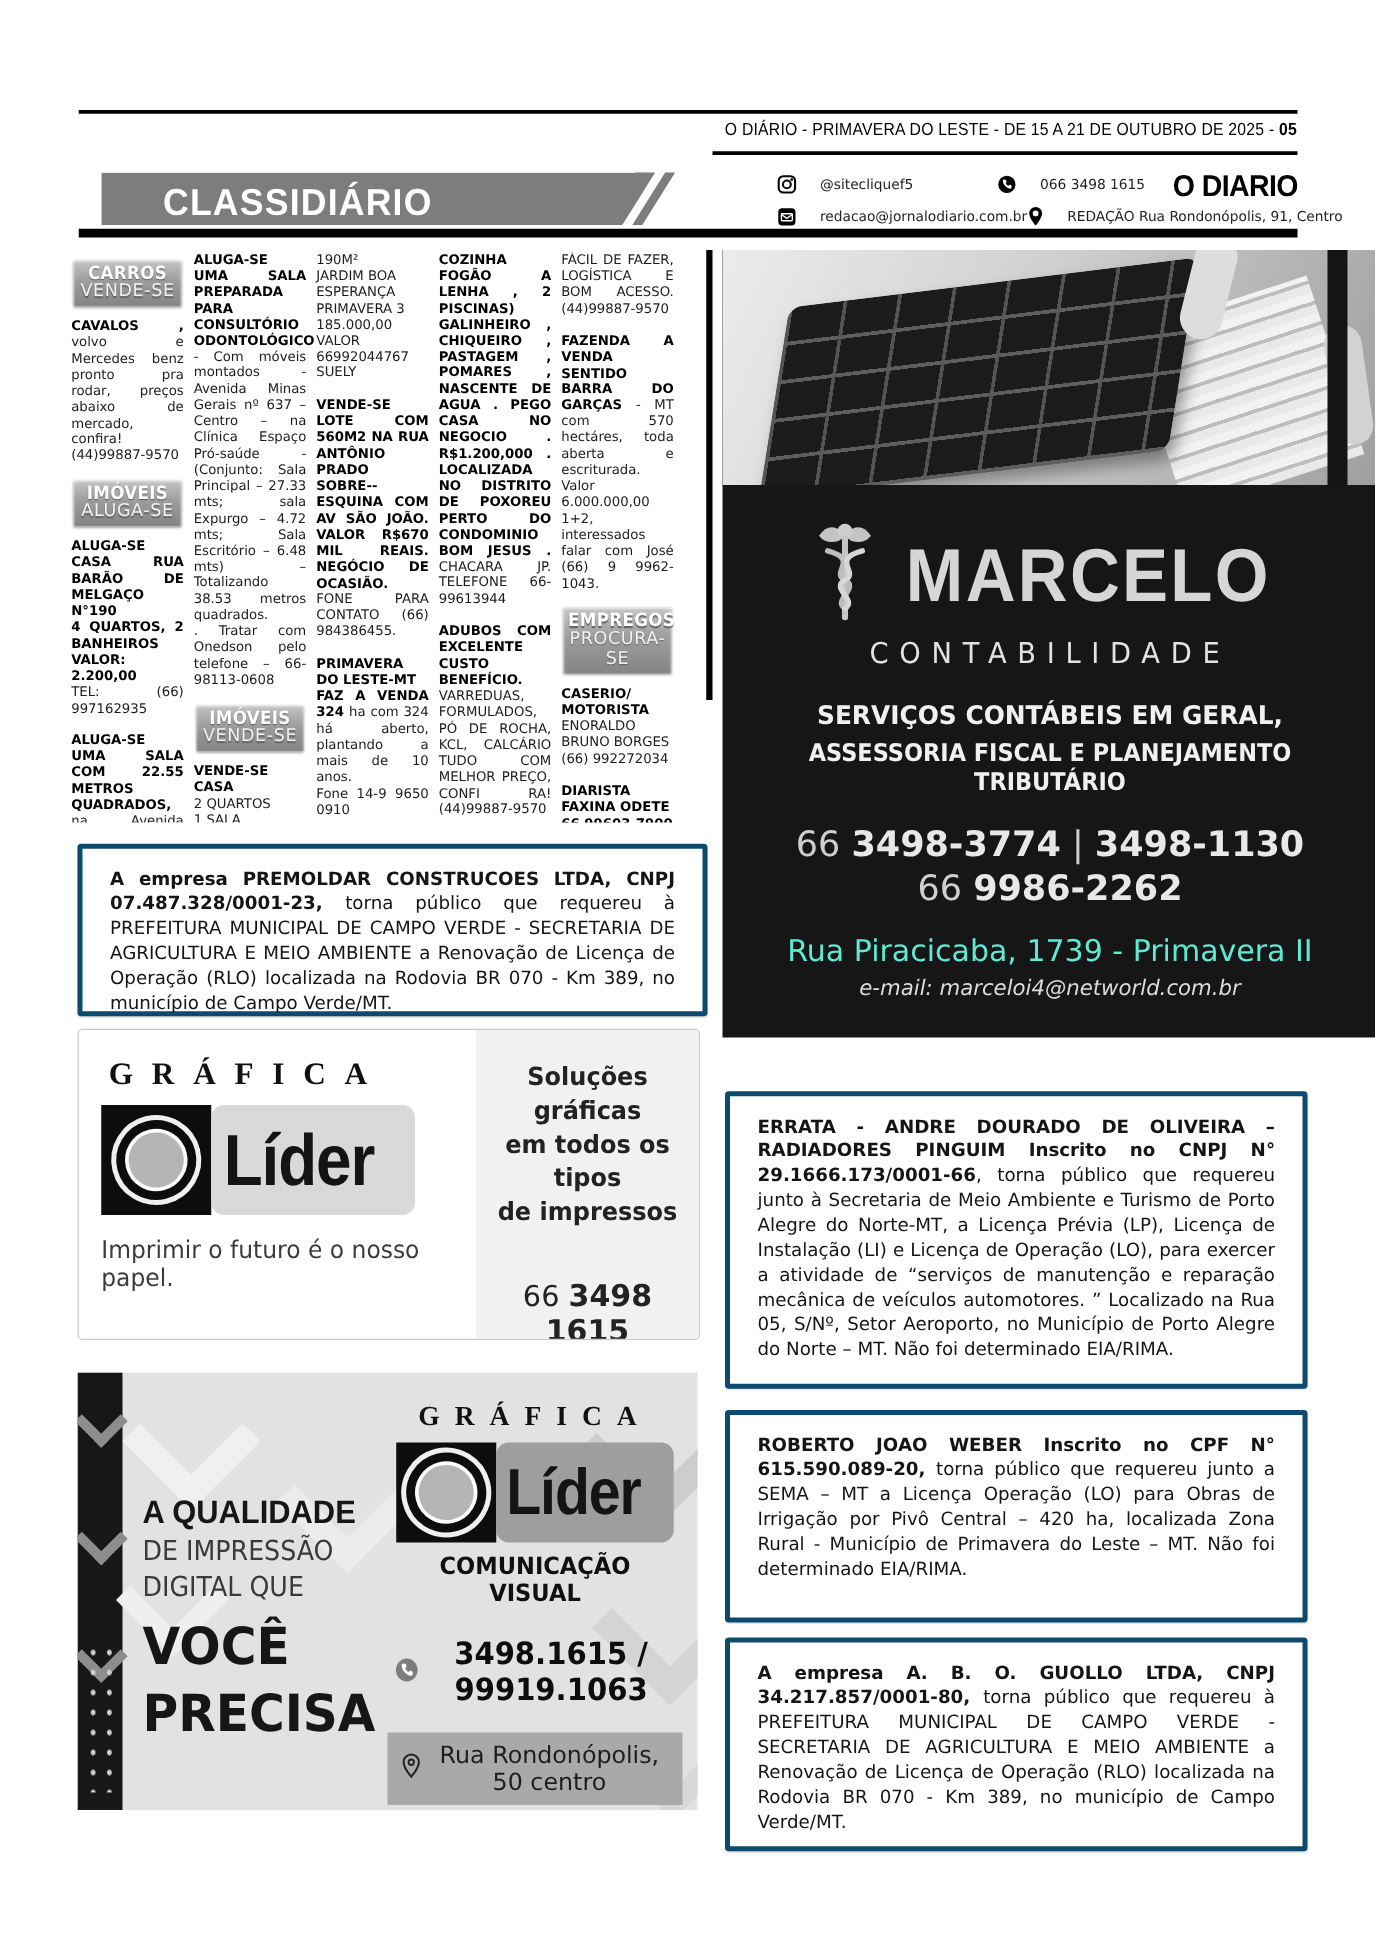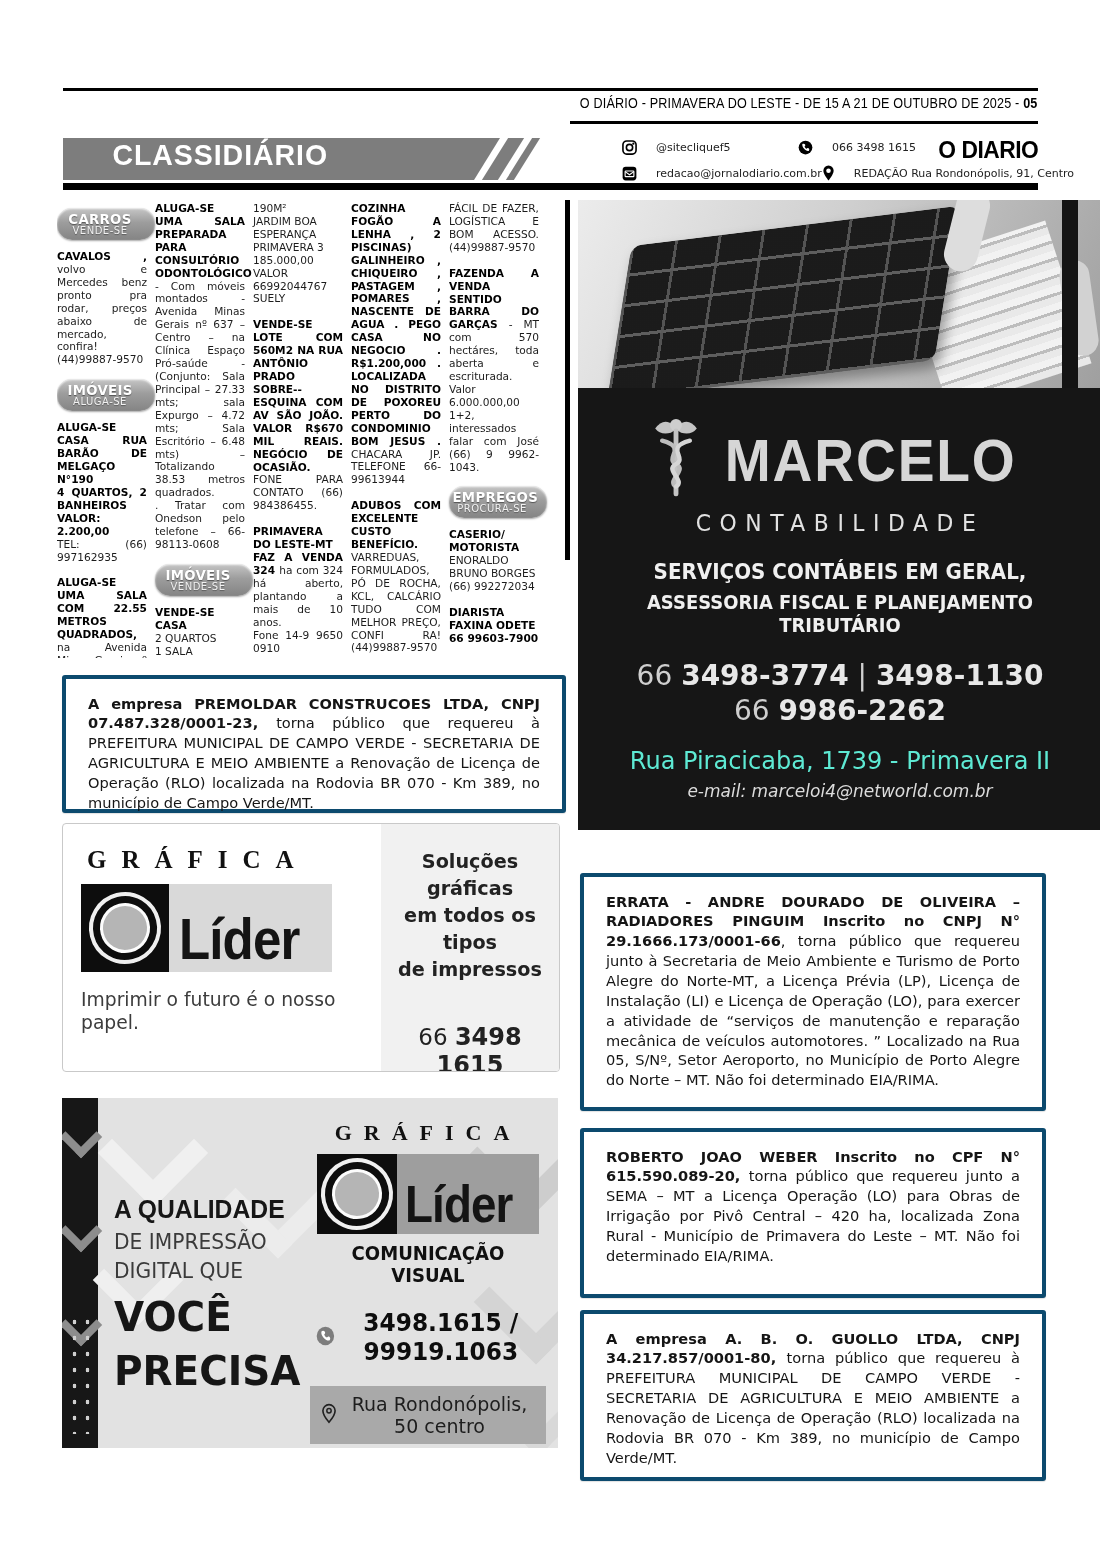--- a/index.html
+++ b/index.html
@@ -9,49 +9,49 @@
 
   
   .top-rule{position:absolute;left:63px;top:88px;width:975px;height:3px;background:#000;}
   .dateline{position:absolute;right:62px;top:95px;font-family:"Liberation Sans",sans-serif;
             font-size:14px;letter-spacing:.2px;transform:scaleX(.9);transform-origin:right center;
             white-space:nowrap;color:#000;}
   .dateline b{font-weight:800;}
   .sub-rule{position:absolute;left:570px;top:121px;width:468px;height:3px;background:#000;}
 
   .banner{position:absolute;left:63px;top:138px;height:42px;}
-  .banner-main{position:absolute;left:0;top:0;width:437px;height:42px;background:#7d7d7d;
+  .banner-main{position:absolute;left:18px;top:0;width:437px;height:42px;background:#7d7d7d;
                clip-path:polygon(0 0,100% 0,calc(100% - 26px) 100%,0 100%);
-               display:flex;align-items:flex-start;}
+               display:flex;align-items:flex-end;}
   .banner-text{color:#fff;font-weight:800;font-size:30px;letter-spacing:1px;padding-left:52px;
                transform:scaleX(.95);transform-origin:left center;font-family:"Liberation Sans",sans-serif;}
   .stripe{position:absolute;top:0;height:42px;background:#7d7d7d;transform:skewX(-32deg);}
   .stripe.s1{left:432px;width:16px;}
   .stripe.s2{left:456px;width:8px;}
 
   .contacts{position:absolute;left:622px;top:134px;width:320px;font-size:11px;color:#222;}
   .c-row{display:flex;align-items:center;height:26px;}
   .c-item{display:inline-flex;align-items:center;gap:19px;white-space:nowrap;}
   .c-item svg{display:block;}
   .c-gap{width:26px;}
   .c-item.second{margin-left:auto;}
   .paper-logo{position:absolute;right:62px;top:136px;font-family:"Liberation Sans",sans-serif;
               font-weight:800;font-size:24px;letter-spacing:-.5px;transform:scaleX(.95);
               transform-origin:right center;color:#000;}
   .thick-rule{position:absolute;left:63px;top:183px;width:975px;height:7px;background:#000;}
 
   
   .classifieds{position:absolute;left:57px;top:202px;width:492px;height:456px;display:flex;gap:8px;overflow:hidden;}
   .ccol{width:90px;flex:none;}
-  .badge{width:86px;margin:6px auto 10px auto;border-radius:15px;text-align:center;padding:3px 12px 4px 0;
+  .badge{width:86px;margin:6px auto 10px auto;border-radius:2px;text-align:center;padding:3px 0 4px 0;
          background:linear-gradient(180deg,#c6c6c6 0%,#9d9d9d 45%,#848484 100%);
          box-shadow:inset 0 1px 2px rgba(255,255,255,.8),0 1px 2px rgba(0,0,0,.35);}
   .badge .bt{display:block;color:#fff;font-weight:800;font-size:14.5px;letter-spacing:.3px;
              text-shadow:0 1px 1px rgba(0,0,0,.45);transform:scaleX(.92);}
-  .badge .bs{display:block;color:#f2f2f2;font-size:10px;letter-spacing:.5px;margin-top:-2px;
+  .badge .bs{display:block;color:#f2f2f2;font-size:14px;letter-spacing:.5px;margin-top:-2px;
              text-shadow:0 1px 1px rgba(0,0,0,.35);}
   .cad{font-size:10.6px;line-height:1.22;text-align:justify;white-space:pre-line;margin:0 0 13px 0;color:#1c1c1c;}
   .cad .b{color:#000;}
 
   .vbar{position:absolute;left:565px;top:200px;width:5px;height:360px;background:#000;}
 
   
   .marcelo{position:absolute;left:578px;top:200px;width:524px;height:630px;background:#161616;overflow:hidden;}
   .m-photo{position:relative;width:100%;height:188px;background:linear-gradient(115deg,#ececec 0%,#cfcfcf 45%,#9f9f9f 100%);overflow:hidden;}
   .m-paper{position:absolute;right:30px;top:40px;width:150px;height:150px;transform:rotate(-18deg);
@@ -93,21 +93,21 @@
   .g1{position:absolute;left:62px;top:823px;width:496px;height:247px;border:1px solid #c9c9c9;
       border-radius:4px;background:#fff;display:flex;overflow:hidden;}
   .g1-left{width:300px;flex:none;padding:22px 0 0 18px;}
   .brand{font-family:"Liberation Serif",serif;font-weight:700;color:#111;}
   .g1 .brand{font-size:25px;letter-spacing:15px;margin-left:6px;}
   .lider-row{display:flex;margin-top:10px;}
   .lider-box{width:88px;height:88px;background:#0d0d0d;flex:none;display:flex;align-items:center;justify-content:center;}
   .lider-ring{width:64px;height:64px;border-radius:50%;border:4px solid #efefef;
               display:flex;align-items:center;justify-content:center;transform:rotate(-14deg);}
   .lider-core{width:44px;height:44px;border-radius:50%;background:#b5b5b5;border:3px solid #fcfcfc;}
-  .lider-panel{height:88px;display:flex;align-items:flex-end;padding:0 16px 0 10px;background:#d9d9d9;}
+  .lider-panel{height:88px;display:flex;align-items:center;padding:0 16px 0 10px;background:#d9d9d9;border-radius:10px;}
   .lider-word{font-family:"Liberation Sans",sans-serif;font-weight:800;font-size:58px;color:#141414;
               letter-spacing:-1px;transform:scaleX(.88);transform-origin:left center;}
   .g1-tag{margin-top:16px;font-size:19.5px;color:#3c3c3c;transform:scaleX(.96);transform-origin:left center;}
   .g1-right{flex:1;background:#f1f1f1;text-align:center;padding-top:24px;}
   .g1-head{font-weight:700;font-size:20px;color:#222;white-space:pre-line;line-height:1.35;transform:scaleX(.96);}
   .g1-phone{margin-top:40px;font-size:23px;color:#222;}
   .g1-phone .b{font-weight:800;font-size:24px;}
 
   
   .g2{position:absolute;left:62px;top:1098px;width:496px;height:350px;background:#e2e2e2;overflow:hidden;}

